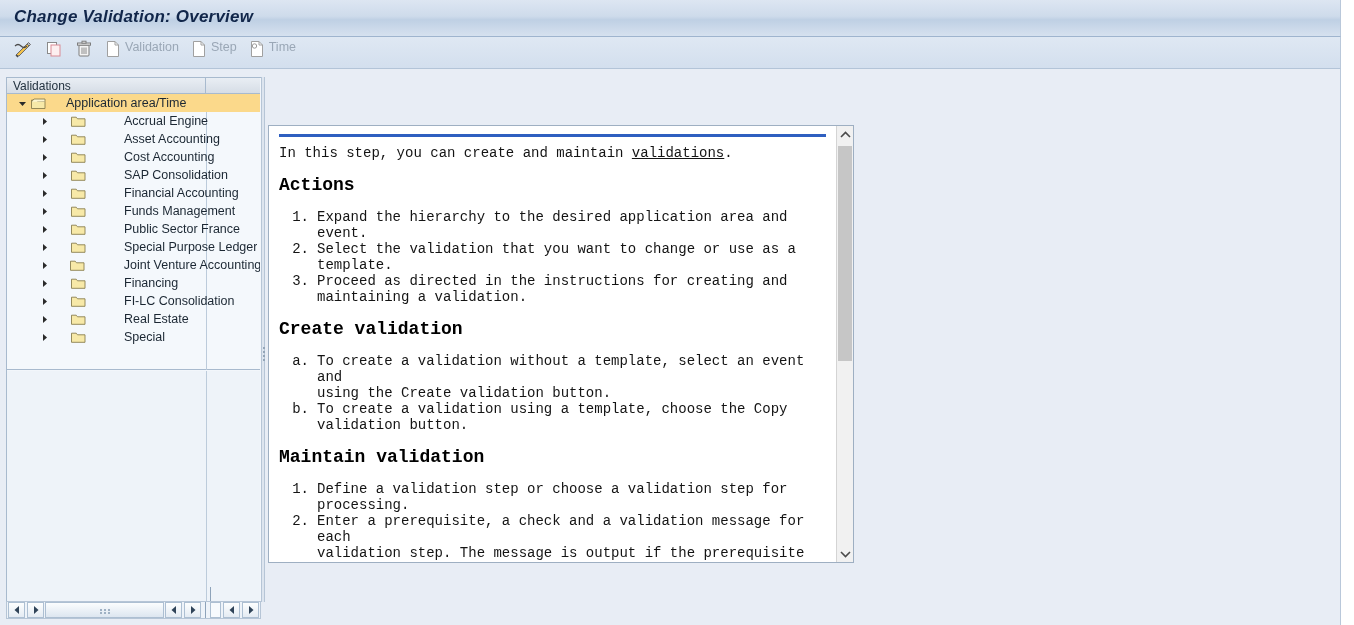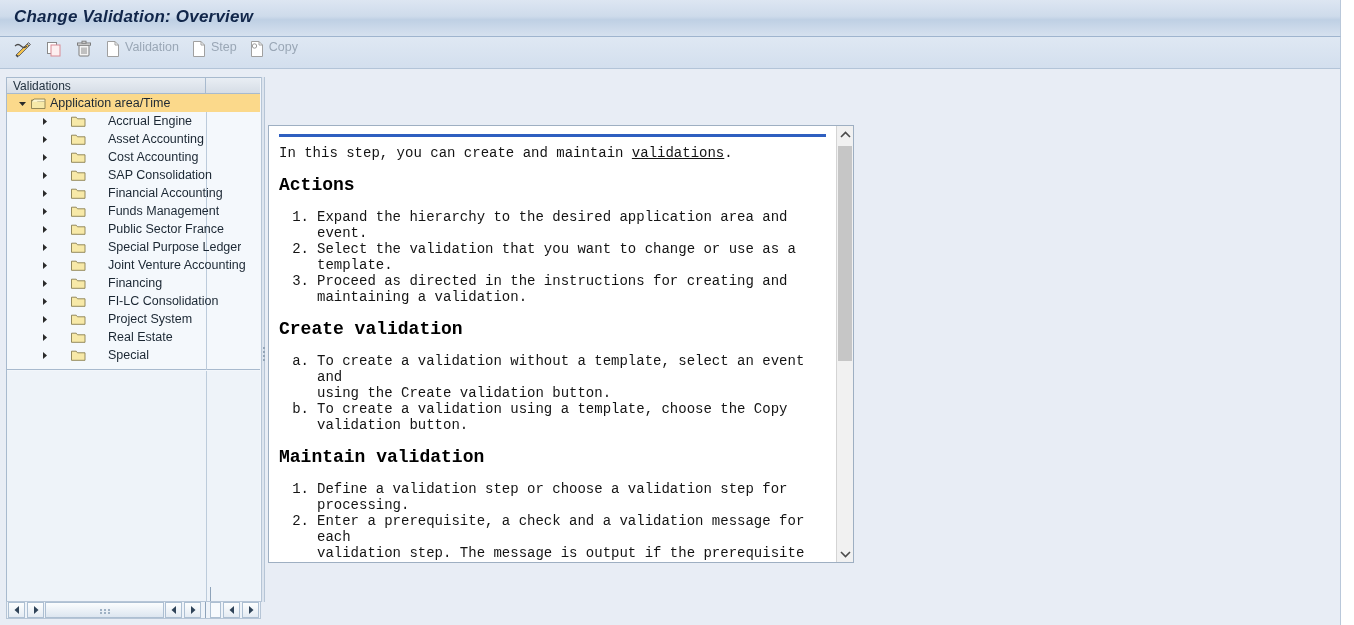--- a/index.html
+++ b/index.html
@@ -152,21 +152,21 @@
     width: 13px; height: 18px;
     display: flex; align-items: center; justify-content: center;
   }
   .tw-folder {
     width: 18px; height: 18px;
     display: flex; align-items: center; justify-content: center;
   }
   .tw-label {
     font-size: 12.5px;
     color: #1b2733;
-    padding-left: 3px;
+    padding-left: 19px;
     overflow: hidden;
   }
   .depth0 { padding-left: 9px; }
   .depth1 { padding-left: 31px; gap: 18px; }
 
   .tree-empty {
     position: absolute; left: 0; top: 293px;
     width: 253px; height: 231px;
     background: #eef3f9;
   }
@@ -384,21 +384,21 @@
       </div>
 
       <div class="tb-btn">
         <span>
           <svg class="icon-svg" width="16" height="18" viewBox="0 0 16 18">
             <path d="M2.5 1.5 H10 L13.5 5 V16.5 H2.5 Z" fill="#ffffff" stroke="#a0a0a0" stroke-width="1"></path>
             <path d="M10 1.5 V5 H13.5" fill="none" stroke="#a0a0a0" stroke-width="1"></path>
             <circle cx="5.5" cy="6" r="2.2" fill="none" stroke="#9a9a9a" stroke-width="1"></circle>
           </svg>
         </span>
-        <span class="tb-label">Copy</span>
+        <span class="tb-label">Time</span>
       </div>
 
     </div>
     <div class="watermark">www.tutorialkart.com</div>
   </div>
 
   <div class="content">
 
     <div class="tree-panel">
 
@@ -574,33 +574,20 @@
               </svg>
           </span>
           <span class="tw-folder">
             <svg width="15" height="13" viewBox="0 0 15 13">
               <path d="M0.5 2.2 L5.2 2.2 L6.5 3.8 L14 3.8 L14 11.3 L0.5 11.3 Z" fill="#f7e9a8" stroke="#8a7f4f" stroke-width="0.9"></path>
             </svg>
           </span>
           <span class="tw-label">FI-LC Consolidation</span>
         </div>
 
-        <div class="tree-row depth1">
-          <span class="tw-arrow">
-            <svg width="9" height="9" viewBox="0 0 9 9">
-                <path d="M3 1 L3 8 L7 4.5 Z" fill="#2a2a2a"></path>
-              </svg>
-          </span>
-          <span class="tw-folder">
-            <svg width="15" height="13" viewBox="0 0 15 13">
-              <path d="M0.5 2.2 L5.2 2.2 L6.5 3.8 L14 3.8 L14 11.3 L0.5 11.3 Z" fill="#f7e9a8" stroke="#8a7f4f" stroke-width="0.9"></path>
-            </svg>
-          </span>
-          <span class="tw-label">Project System</span>
-        </div>
 
         <div class="tree-row depth1">
           <span class="tw-arrow">
             <svg width="9" height="9" viewBox="0 0 9 9">
                 <path d="M3 1 L3 8 L7 4.5 Z" fill="#2a2a2a"></path>
               </svg>
           </span>
           <span class="tw-folder">
             <svg width="15" height="13" viewBox="0 0 15 13">
               <path d="M0.5 2.2 L5.2 2.2 L6.5 3.8 L14 3.8 L14 11.3 L0.5 11.3 Z" fill="#f7e9a8" stroke="#8a7f4f" stroke-width="0.9"></path>

